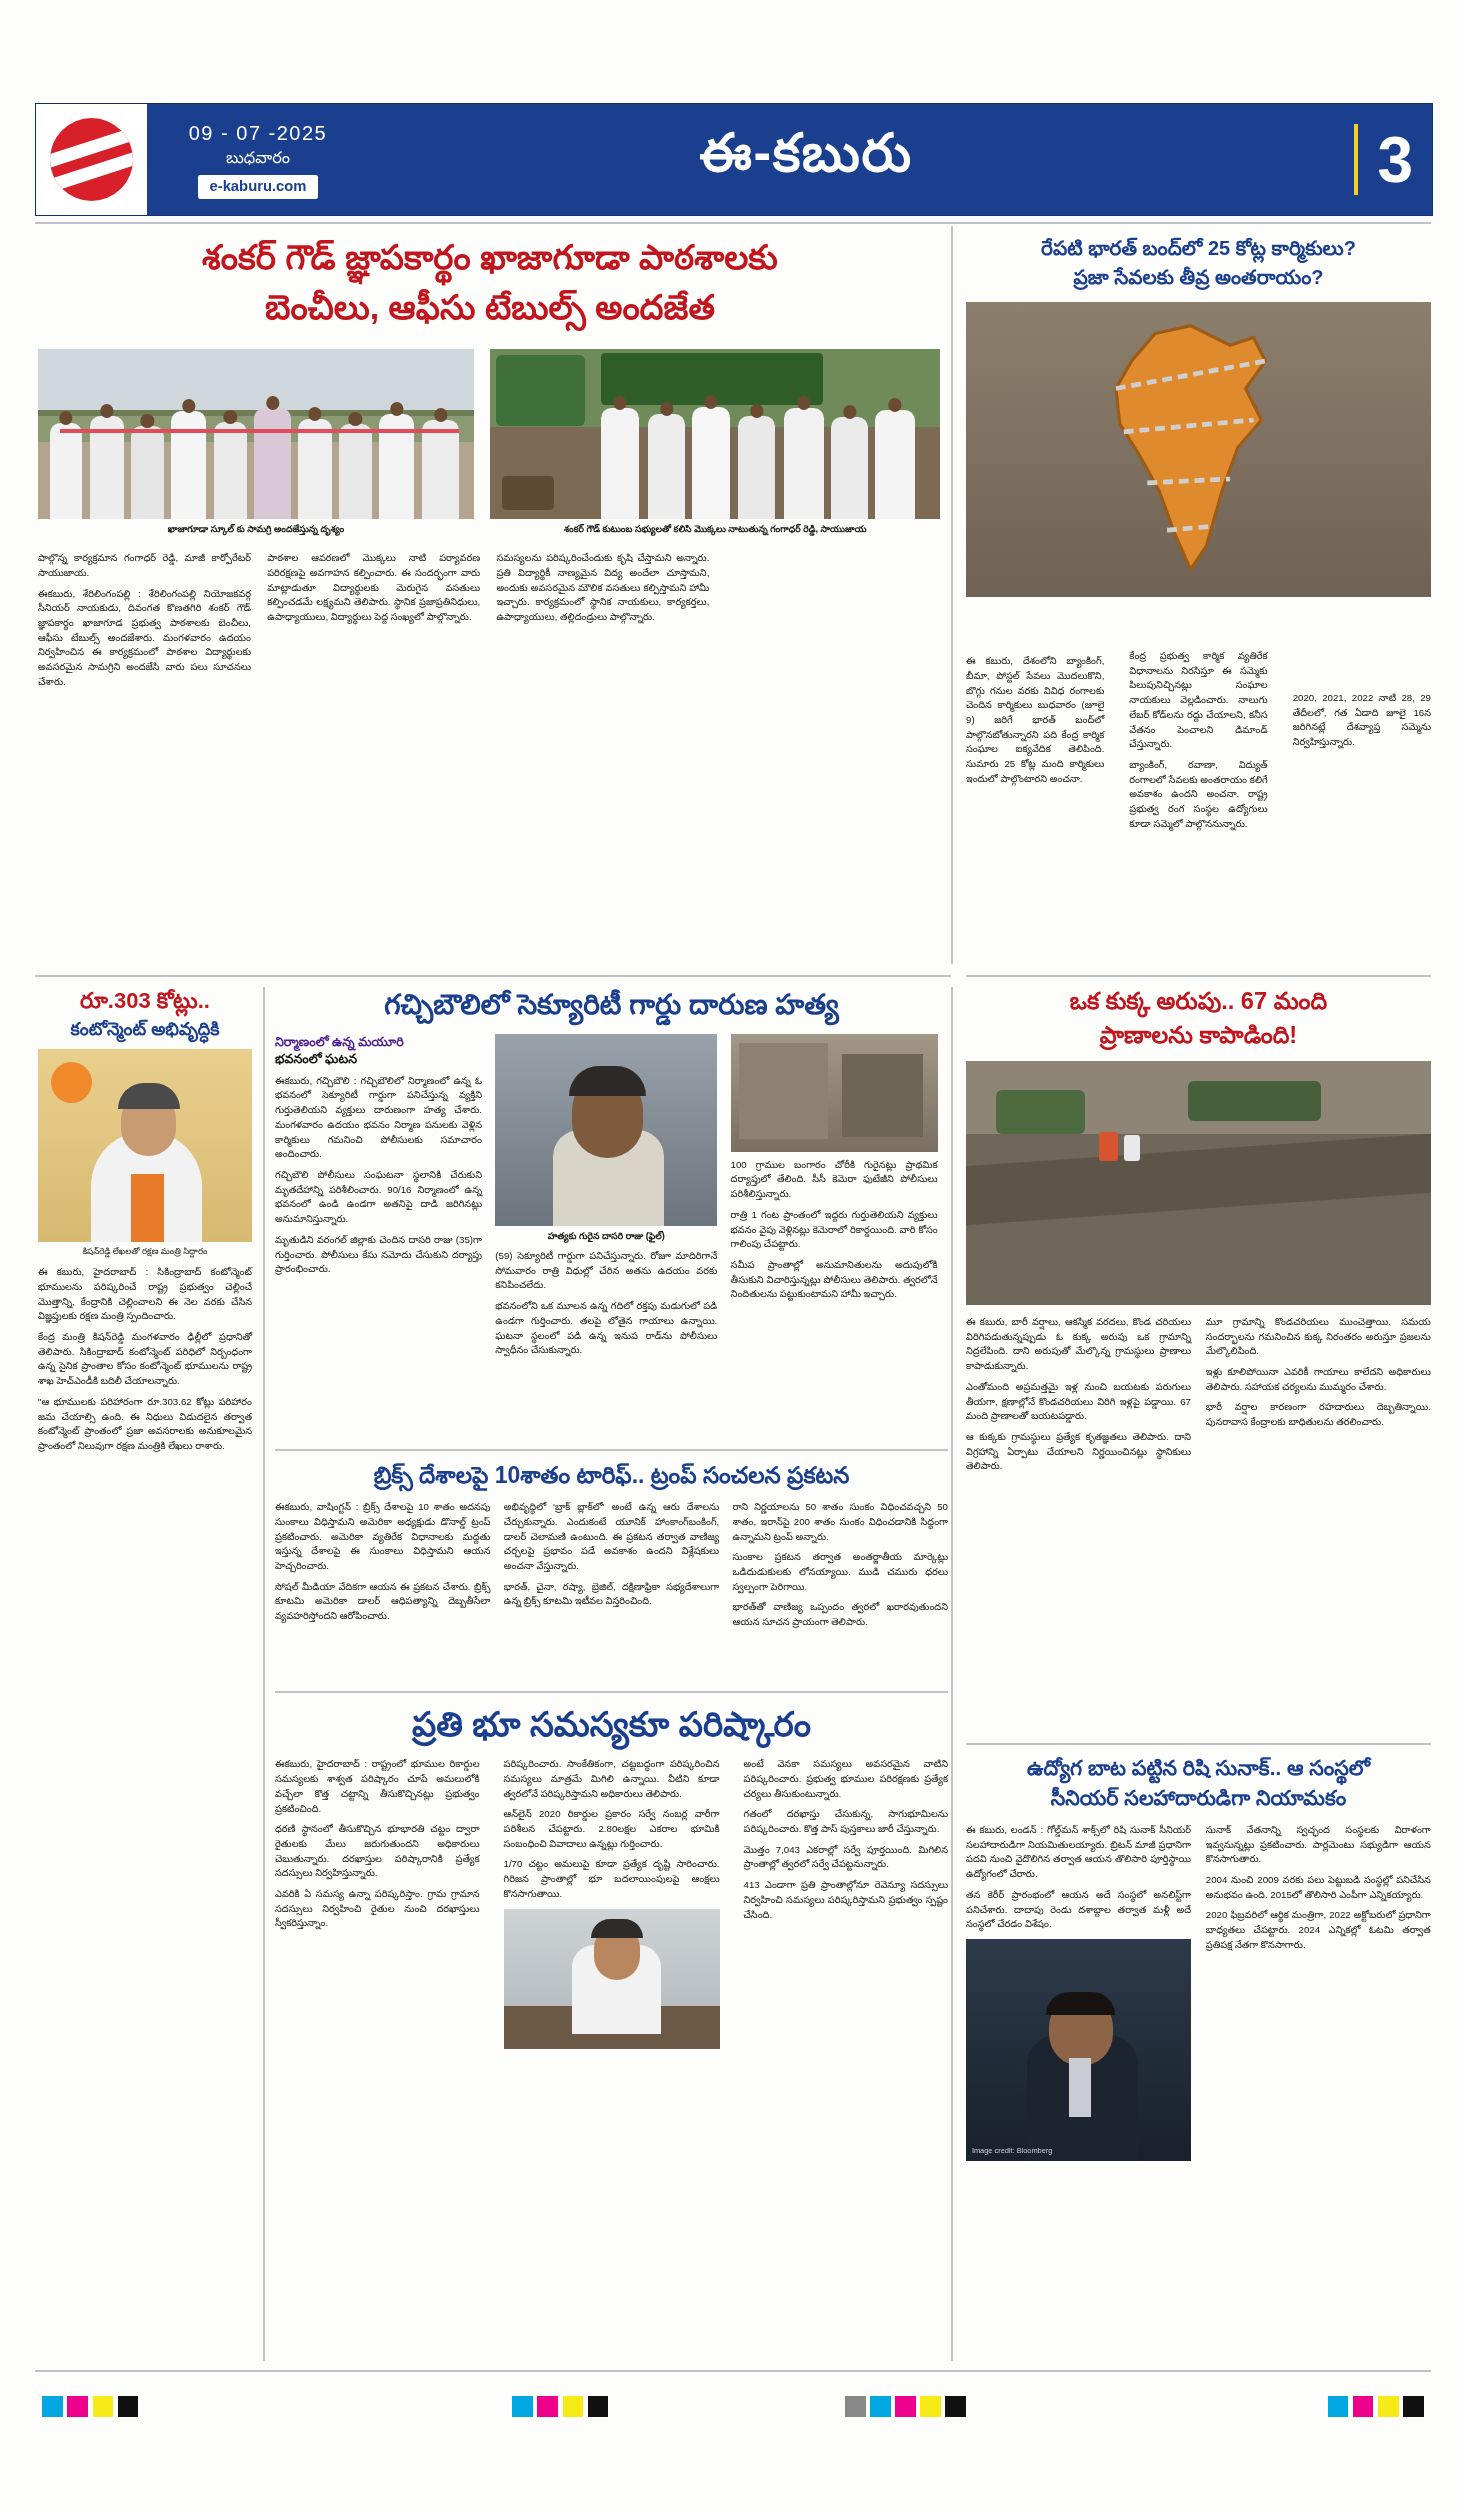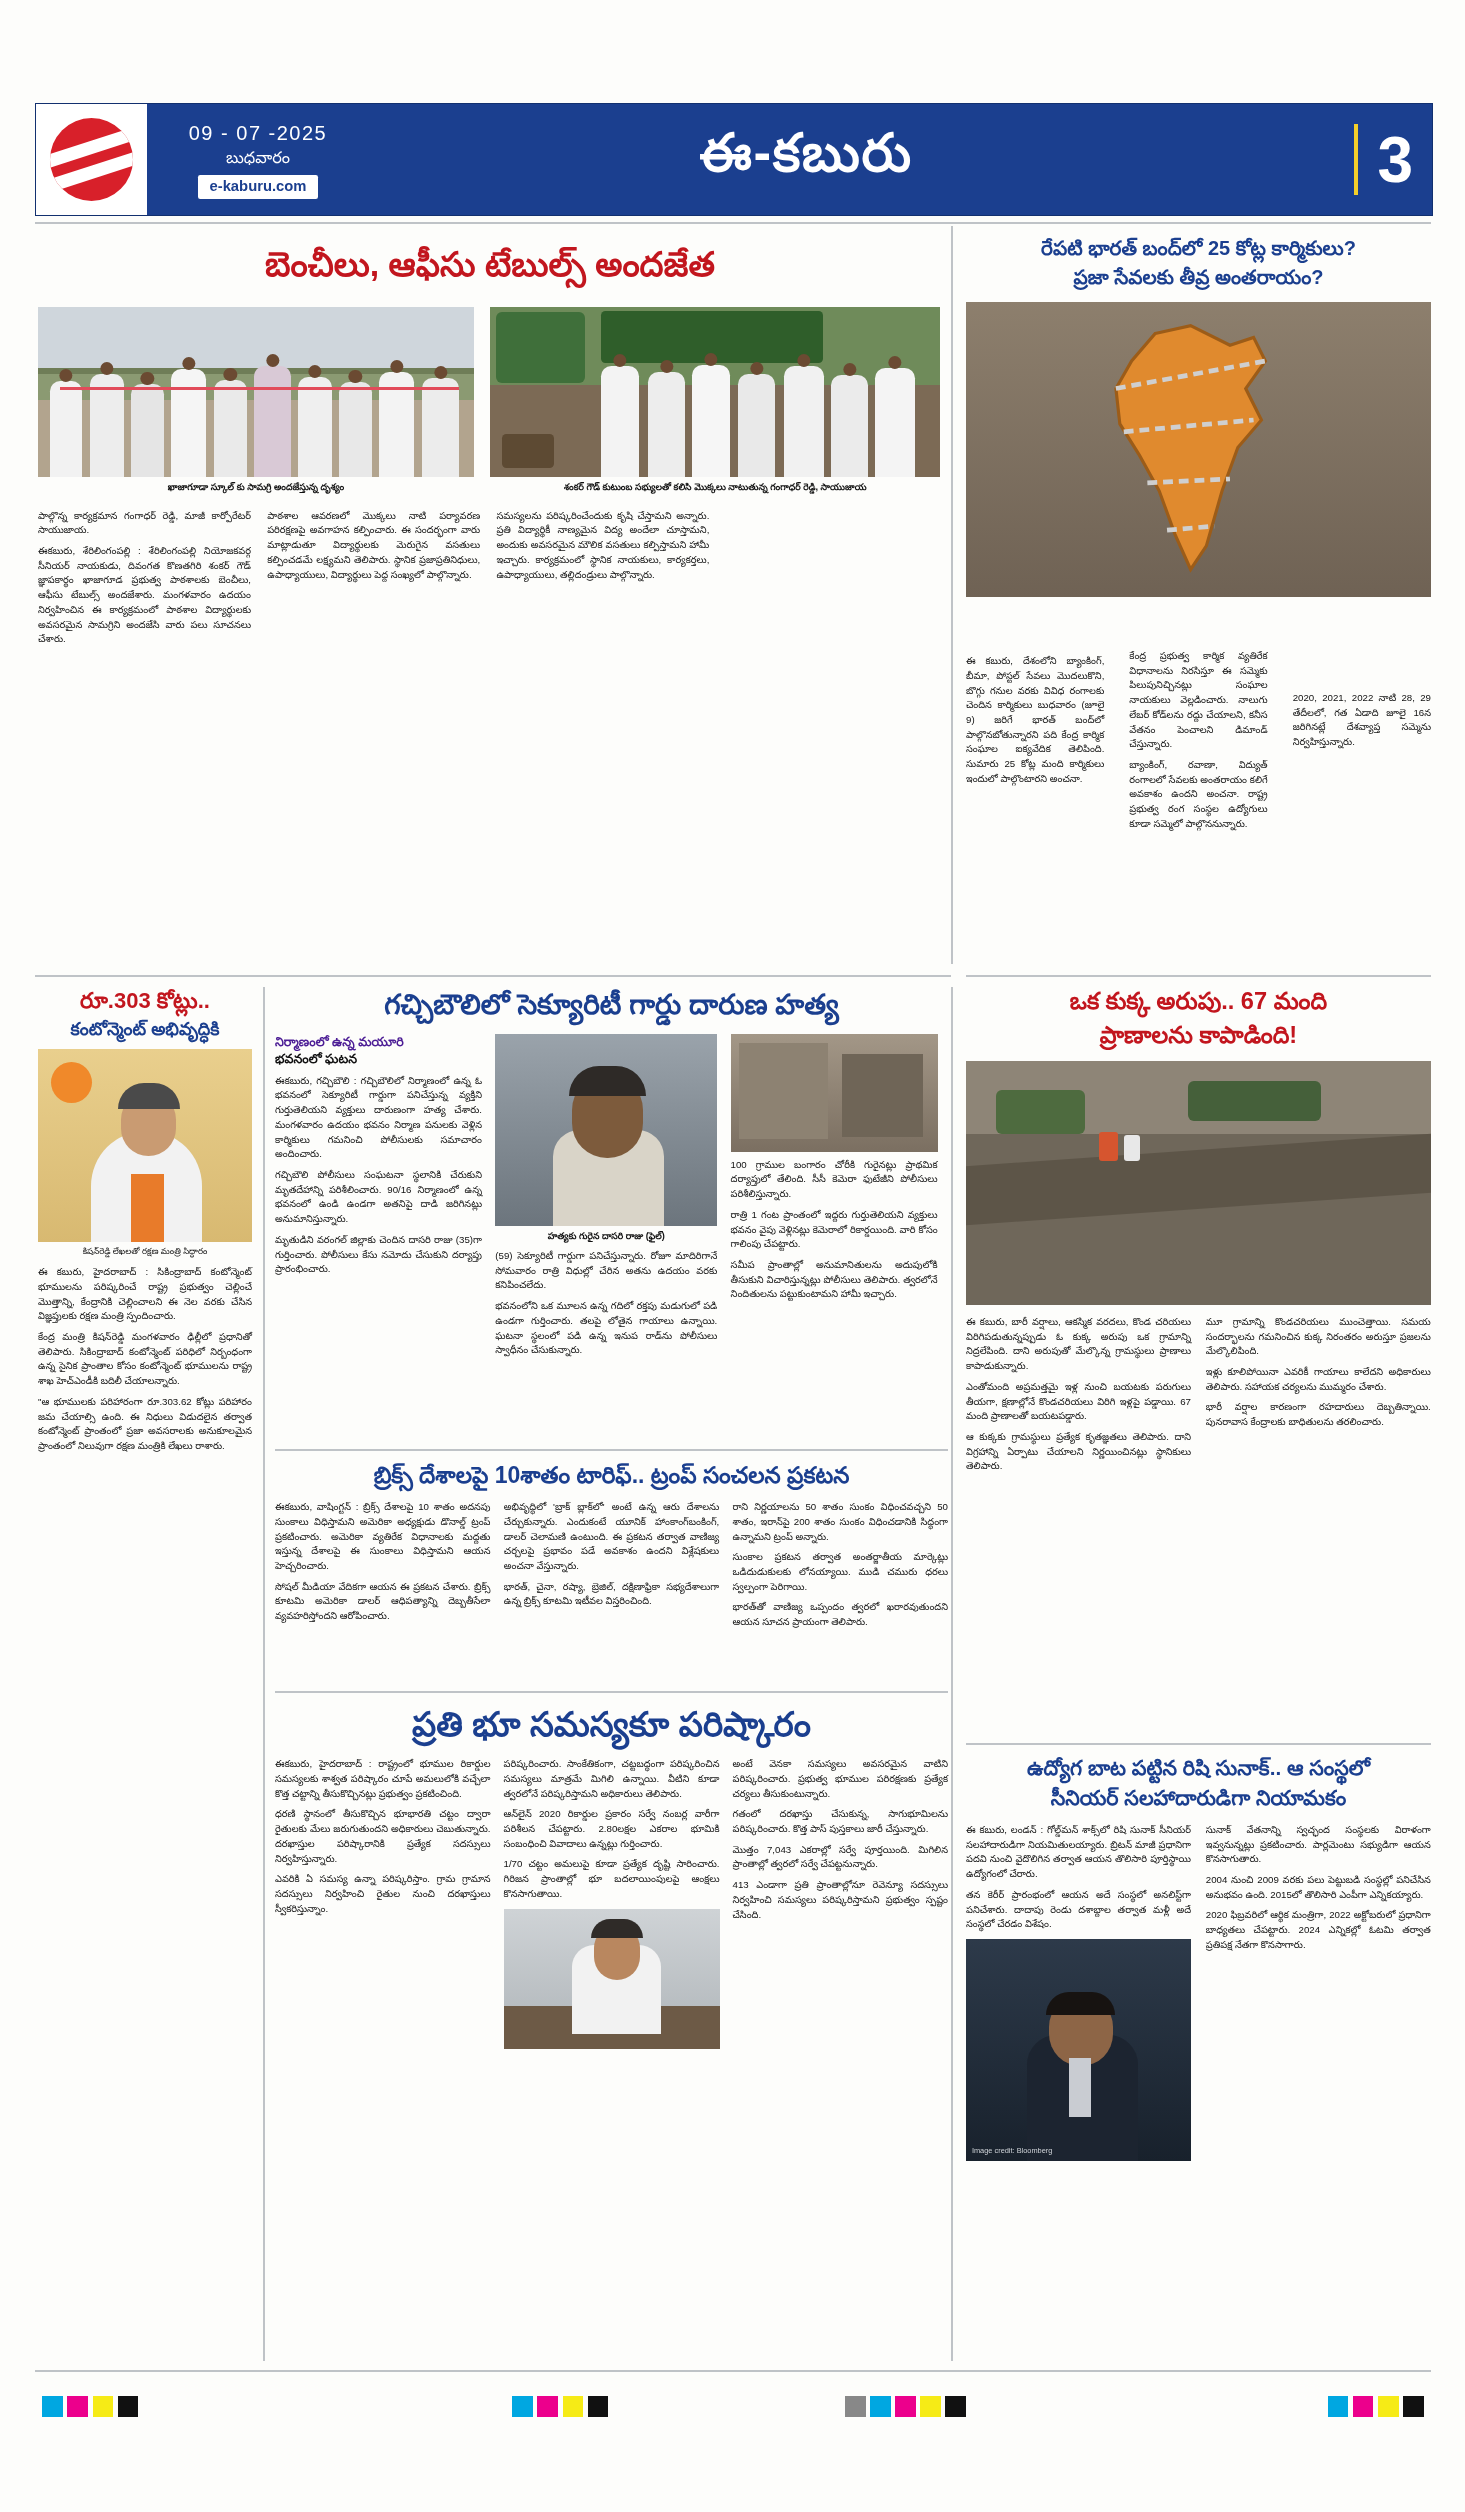--- a/index.html
+++ b/index.html
@@ -114,20 +114,21 @@
       <div class="mh-rule"></div>
       <div class="mh-pageno">3</div>
     </div>
   </div>
 
   <div class="blk hr" style="left:35px;top:222px;width:1396px;"></div>
 
   <div class="blk vr" style="left:951px;top:226px;height:738px;"></div>
 
   <div class="blk" style="left:38px;top:236px;width:904px;">
+    <div class="headline-red" style="font-size:34px;">శంకర్ గౌడ్ జ్ఞాపకార్థం ఖాజాగూడా పాఠశాలకు</div>
     <div class="headline-red" style="font-size:34px;margin-top:7.4px;">బెంచీలు, ఆఫీసు టేబుల్స్ అందజేత</div>
 
     <div style="display:flex;gap:16.2px;margin-top:20.7px;">
       <div style="width:436px;">
         <div class="photo" style="width:436px;height:170px;background:linear-gradient(#cfd6dc 0 38%,#8b9a72 38% 55%,#b2a48e 55% 100%);">
           <div style="position:absolute;left:0;top:36%;width:100%;height:5.9px;background:#6f7d57;"></div>
           <div class="fig" style="left:11.8px;width:32.5px;height:96px;background:#f2f2f2;">
               <i></i>
             </div>
           <div class="fig" style="left:52px;width:34px;height:103px;background:#ededed;">
@@ -340,21 +341,21 @@
         <p>రాని నిర్ణయాలను 50 శాతం సుంకం విధించవచ్చని 50 శాతం, ఇరాన్‌పై 200 శాతం సుంకం విధించడానికి సిద్ధంగా ఉన్నామని ట్రంప్ అన్నారు.</p>
         <p>సుంకాల ప్రకటన తర్వాత అంతర్జాతీయ మార్కెట్లు ఒడిదుడుకులకు లోనయ్యాయి. ముడి చమురు ధరలు స్వల్పంగా పెరిగాయి.</p>
         <p>భారత్‌తో వాణిజ్య ఒప్పందం త్వరలో ఖరారవుతుందని ఆయన సూచన ప్రాయంగా తెలిపారు.</p>
       </div>
     </div>
   </div>
 
   <div class="blk hr" style="left:275px;top:1691px;width:673px;"></div>
   <div class="blk" style="left:275px;top:1703px;width:673px;">
     <div class="headline-blue" style="font-size:34px;">ప్రతి భూ సమస్యకూ పరిష్కారం</div>
-    <div style="display:flex;gap:13px;margin-top:11.8px;">
+    <div style="display:flex;gap:24px;margin-top:11.8px;">
       <div class="tcol" style="width:216px;">
         <p>ఈకబురు, హైదరాబాద్ : రాష్ట్రంలో భూముల రికార్డుల సమస్యలకు శాశ్వత పరిష్కారం చూపే అమలులోకి వచ్చేలా కొత్త చట్టాన్ని తీసుకొచ్చినట్లు ప్రభుత్వం ప్రకటించింది.</p>
         <p>ధరణి స్థానంలో తీసుకొచ్చిన భూభారతి చట్టం ద్వారా రైతులకు మేలు జరుగుతుందని అధికారులు చెబుతున్నారు. దరఖాస్తుల పరిష్కారానికి ప్రత్యేక సదస్సులు నిర్వహిస్తున్నారు.</p>
         <p>ఎవరికి ఏ సమస్య ఉన్నా పరిష్కరిస్తాం. గ్రామ గ్రామాన సదస్సులు నిర్వహించి రైతుల నుంచి దరఖాస్తులు స్వీకరిస్తున్నాం.</p>
       </div>
       <div class="tcol" style="width:216px;">
         <p>పరిష్కరించారు. సాంకేతికంగా, చట్టబద్ధంగా పరిష్కరించిన సమస్యలు మాత్రమే మిగిలి ఉన్నాయి. వీటిని కూడా త్వరలోనే పరిష్కరిస్తామని అధికారులు తెలిపారు.</p>
         <p>ఆన్‌లైన్ 2020 రికార్డుల ప్రకారం సర్వే నంబర్ల వారీగా పరిశీలన చేపట్టారు. 2.80లక్షల ఎకరాల భూమికి సంబంధించి వివాదాలు ఉన్నట్లు గుర్తించారు.</p>
         <p>1/70 చట్టం అమలుపై కూడా ప్రత్యేక దృష్టి సారించారు. గిరిజన ప్రాంతాల్లో భూ బదలాయింపులపై ఆంక్షలు కొనసాగుతాయి.</p>
         <div class="photo" style="margin-top:7.4px;width:216px;height:140px;background:linear-gradient(#cfd3d6,#aeb4b8);">

